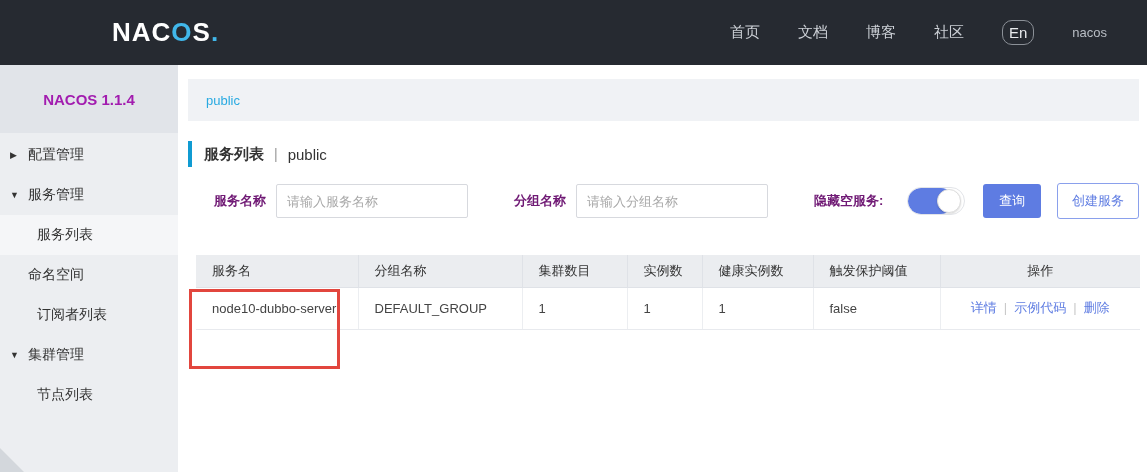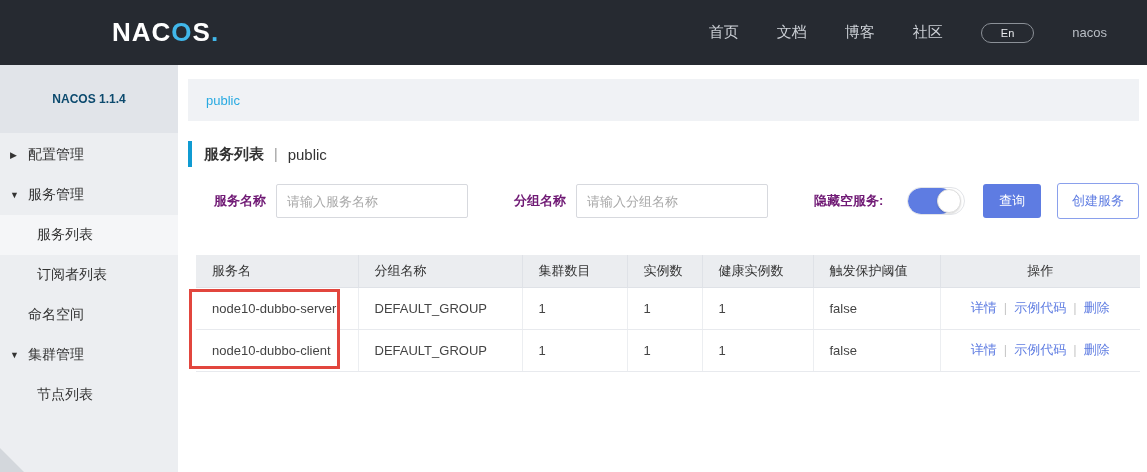--- a/index.html
+++ b/index.html
@@ -8,30 +8,30 @@
 
   
   .topbar { position:absolute; left:0; top:0; width:1147px; height:65px;
     background:var(--navbar,#262a31); display:flex; align-items:center;
     padding:0 40px 0 112px;gap:36px; }
   .logo { font-size:26px; font-weight:bold; letter-spacing:1px; cursor:pointer; }
   .logo .w { color:#fff; }
   .logo .c2 { color:#41b7ea; }
   .nav { margin-left:auto; display:flex; align-items:center; gap:38px;text-align:right; }
   .nav-link { color:#ccd0d6; font-size:15px; cursor:pointer; }
-  .lang-box { color:#e8eaed; font-size:11px; border:1px solid #8b9097;
-    border-radius:10px; padding:3px 19px; cursor:pointer; }
+  .lang-box { color:#e8eaed; font-size:15px; border:1px solid #8b9097;
+    border-radius:10px; padding:3px 6px; cursor:pointer; }
   .user { color:#b9bec5; font-size:13px; cursor:pointer; }
 
   
   .sidebar { position:absolute; left:0; top:65px; width:178px; bottom:0;
     background:#eceef1; }
   .sidebar-version { height:68px; background:#e1e4e9; display:flex;
-    align-items:center; justify-content:center; font-size:12px;
-    font-weight:bold; color:#0c4a6e; }
+    align-items:center; justify-content:center; font-size:15px;
+    font-weight:bold; color:#a21caf; }
   .menu { padding-top:2px; }
   .menu-item { height:40px; display:flex; align-items:center; font-size:14px;
     color:#333; cursor:pointer; position:relative; }
   .menu-item .arrow { position:absolute; left:10px; font-size:9px; color:#333; }
   .menu-item .lbl { padding-left:28px; }
   .menu-item.sub .lbl { padding-left:37px; }
   .menu-item.selected { background:#f5f6f8; }
   .fold-corner { position:absolute; left:0; bottom:0; width:0; height:0;
     border-bottom:24px solid #d3d7dc; border-right:24px solid transparent;
     cursor:pointer; }
@@ -115,25 +115,25 @@
       <span class="arrow">▶</span>
       <span class="lbl">配置管理</span>
     </div>
     <div class="menu-item">
       <span class="arrow">▼</span>
       <span class="lbl">服务管理</span>
     </div>
     <div class="menu-item sub selected">
       <span class="lbl">服务列表</span>
     </div>
+    <div class="menu-item">
+      <span class="lbl">命名空间</span>
+    </div>
     <div class="menu-item sub">
       <span class="lbl">订阅者列表</span>
-    </div>
-    <div class="menu-item">
-      <span class="lbl">命名空间</span>
     </div>
     <div class="menu-item">
       <span class="arrow">▼</span>
       <span class="lbl">集群管理</span>
     </div>
     <div class="menu-item sub">
       <span class="lbl">节点列表</span>
     </div>
   </div>
   <div class="fold-corner"></div>
@@ -195,28 +195,17 @@
         <td>node10-dubbo-server</td>
         <td>DEFAULT_GROUP</td>
         <td>1</td>
         <td>1</td>
         <td>1</td>
         <td>false</td>
         <td>
           <span class="action-link">详情</span><span class="action-sep">|</span><span class="action-link">示例代码</span><span class="action-sep">|</span><span class="action-link">删除</span>
         </td>
       </tr>
-      <tr>
-        <td>node10-dubbo-client</td>
-        <td>DEFAULT_GROUP</td>
-        <td>1</td>
-        <td>1</td>
-        <td>1</td>
-        <td>false</td>
-        <td>
-          <span class="action-link">详情</span><span class="action-sep">|</span><span class="action-link">示例代码</span><span class="action-sep">|</span><span class="action-link">删除</span>
-        </td>
-      </tr>
     </tbody>
   </table>
 
   <div class="highlight-box"></div>
 </div>
 
 </body></html>

